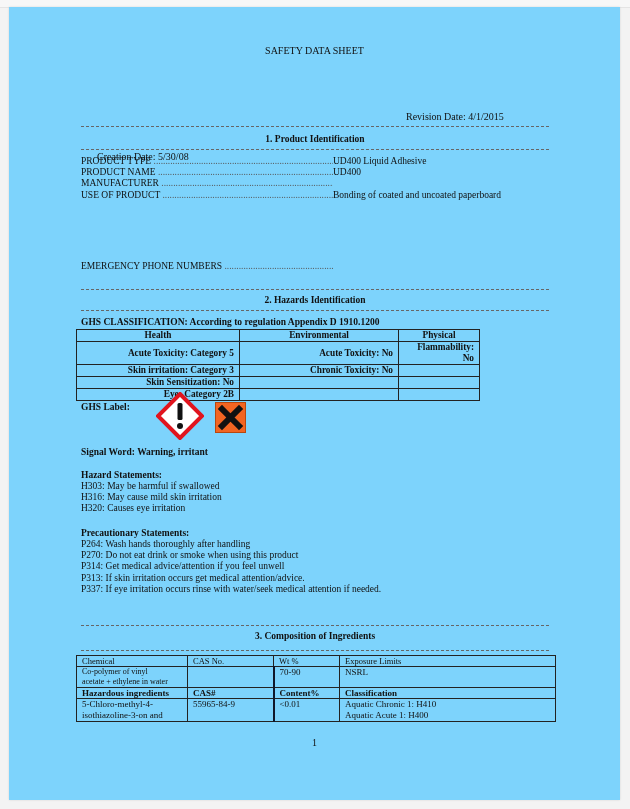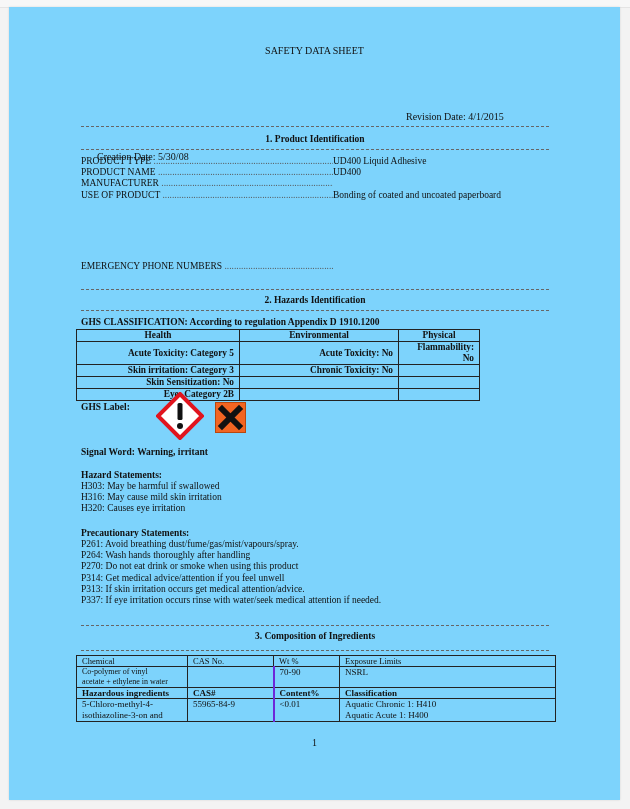--- a/index.html
+++ b/index.html
@@ -19,21 +19,21 @@
   .kv .row { display:flex; white-space:nowrap; }
   .kv .k { width:252px; overflow:hidden; white-space:nowrap; }
   .kv .k::after { content:" ......................................................................................................................."; color:#555; }
   .kv .v { }
   table { border-collapse:collapse; position:absolute; }
   .ghs td, .ghs th { border:1px solid #222; font-size:9.3px; padding:0 5px; height:11px; line-height:11px; font-weight:bold; text-align:right; }
   .ghs th { text-align:center; }
   .comp td, .comp th { border:1px solid #222; font-size:8.5px; padding:0 5px; line-height:10px; text-align:left; vertical-align:top; font-weight:normal; }
   .comp th { text-align:left; }
   .comp .hb td { font-weight:bold; font-size:9px; }
-  .comp td.sep { border-left:2px solid #6d28d9; }
+  .comp td.sep { border-left:2px solid #0f172a; }
   .list div { white-space:nowrap; }
 </style>
 </head>
 <body>
 
 <div class="topbar"></div>
 
 <div class="page">
   <div class="abs title">SAFETY DATA SHEET</div>
 
@@ -122,21 +122,20 @@
 
   <div class="abs t9 b" style="left:72px; top:463px;">Hazard Statements:</div>
   <div class="abs t9 list" style="left:72px; top:474px;">
     <div>H303: May be harmful if swallowed</div>
     <div>H316: May cause mild skin irritation</div>
     <div>H320: Causes eye irritation</div>
   </div>
 
   <div class="abs t9 b" style="left:72px; top:521px;">Precautionary Statements:</div>
   <div class="abs t9 list" style="left:72px; top:532px;">
-    <div>P261: Avoid breathing dust/fume/gas/mist/vapours/spray.</div>
     <div>P264: Wash hands thoroughly after handling</div>
     <div>P270: Do not eat drink or smoke when using this product</div>
     <div>P314: Get medical advice/attention if you feel unwell</div>
     <div>P313: If skin irritation occurs get medical attention/advice.</div>
     <div>P337: If eye irritation occurs rinse with water/seek medical attention if needed.</div>
   </div>
 
   <div class="dash" style="top:618px;"></div>
   <div class="sechead" style="top:624px;">3.  Composition of Ingredients</div>
   <div class="dash" style="top:643px;"></div>

